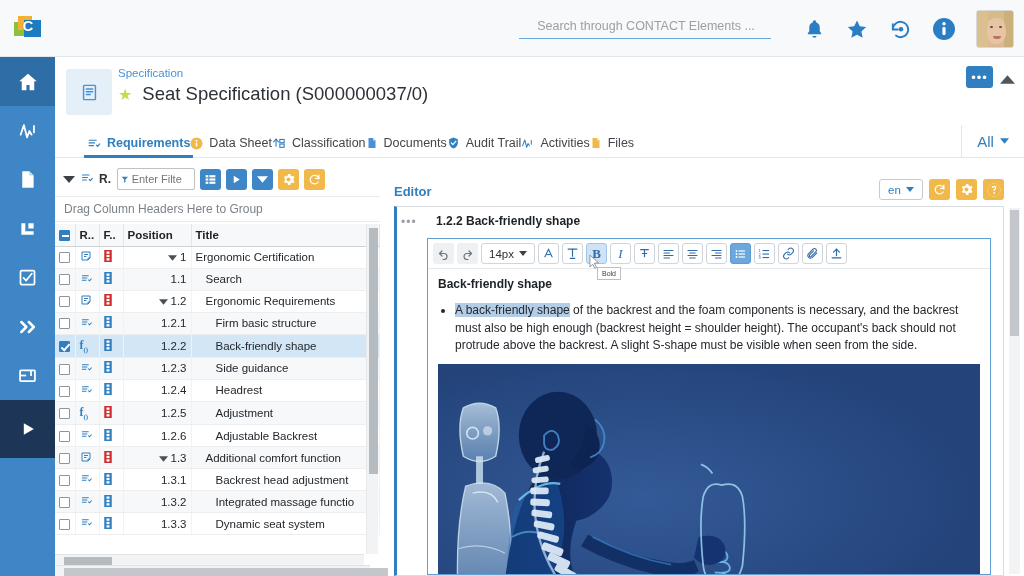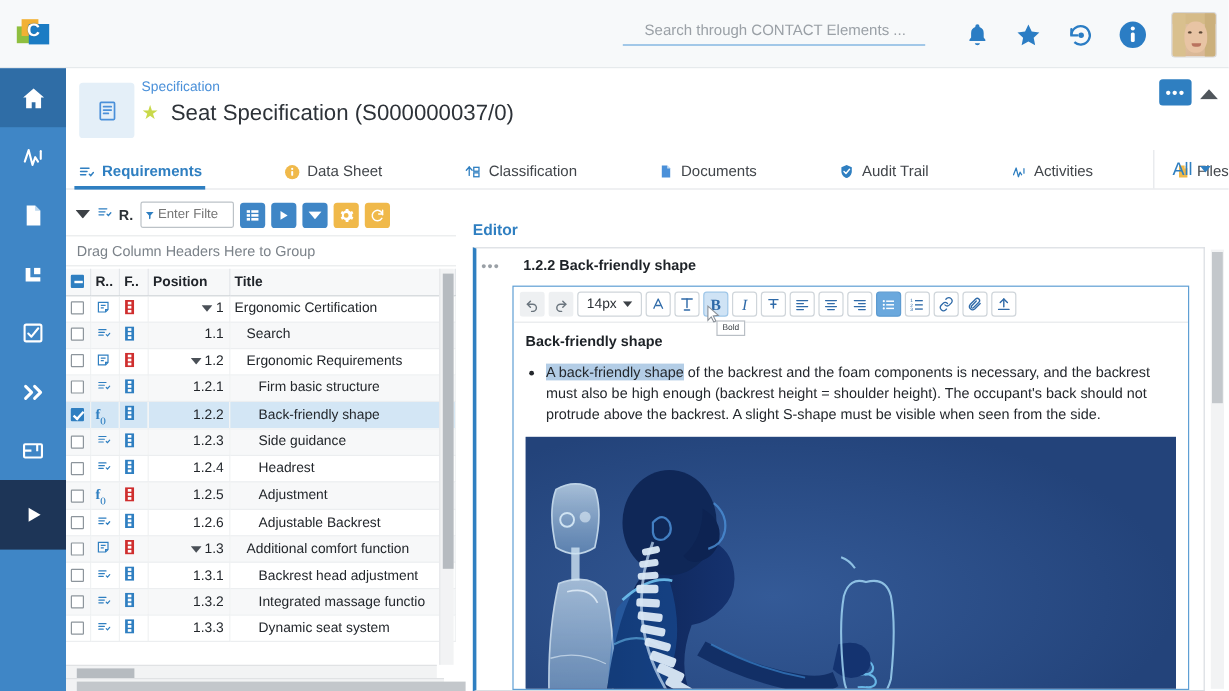--- a/index.html
+++ b/index.html
@@ -75,21 +75,21 @@
   .more-btn {
     position: absolute; right: 31px; top: 9px; width: 27px; height: 22px; background: #2f7fc1;
     border-radius: 3px; color: #fff; font-size: 13px; letter-spacing: 1px;
     display: flex; align-items: center; justify-content: center; cursor: pointer;
   }
   .collapse-caret { position: absolute; right: 9px; top: 13px; cursor: pointer; }
 
   
   .tabs {
     position: relative; height: 31px; border-bottom: 1px solid #e4e7ea;
-    display: flex; align-items: flex-end; padding-left: 10px; gap: 25px; justify-content: space-between;
+    display: flex; align-items: flex-end; padding-left: 32px; 
   }
   .tab {
     display: flex; align-items: center; gap: 6px; font-size: 12.5px; color: #41454a;
     padding-bottom: 7px; cursor: pointer; position: relative; white-space: nowrap;
   }
   .tab.active { color: #2f7fc1; font-weight: bold; }
   .tab.active:after {
     content: ""; position: absolute; left: -3px; right: -3px; bottom: -1px; height: 3px; background: #2f7fc1;
   }
   .tabs-right {
@@ -695,20 +695,45 @@
         <div class="scroll-h2">
             <div class="thumb"></div>
           </div>
       </div>
 
       <div class="pane-divider"></div>
 
       <div class="pane-right">
         <div class="ed-head">
           <span class="ed-title">Editor</span>
+          <div class="ed-head-right">
+            <span class="lang-sel">
+              <span>en</span>
+              <svg width="8" height="5" viewBox="0 0 10 6" fill="#2f7fc1">
+                  <path d="M0 0h10L5 6z"></path>
+                </svg>
+            </span>
+            <span class="tb-btn tb-yellow">
+              <svg width="13" height="13" viewBox="0 0 24 24" fill="none" stroke="currentColor" stroke-width="2.3" stroke-linecap="round">
+                  <path d="M20 11a8 8 0 1 0-1.2 5.6"></path>
+                  <path d="M20 4v6h-6"></path>
+                </svg>
+            </span>
+            <span class="tb-btn tb-yellow">
+              <svg width="13" height="13" viewBox="0 0 24 24" fill="currentColor">
+                  <path d="M12 8.3a3.7 3.7 0 1 0 0 7.4 3.7 3.7 0 0 0 0-7.4zm9.3 3.7c0 .6-.1 1.2-.2 1.7l2 1.6-2 3.4-2.4-1a7.7 7.7 0 0 1-3 1.7l-.4 2.6h-4l-.4-2.6a7.7 7.7 0 0 1-3-1.7l-2.4 1-2-3.4 2-1.6a8 8 0 0 1 0-3.4l-2-1.6 2-3.4 2.4 1a7.7 7.7 0 0 1 3-1.7L11.3 2h4l.4 2.6a7.7 7.7 0 0 1 3 1.7l2.4-1 2 3.4-2 1.6c.1.5.2 1.1.2 1.7z"></path>
+                </svg>
+            </span>
+            <span class="tb-btn tb-yellow">
+              <svg width="14" height="14" viewBox="0 0 24 24">
+                  <circle cx="12" cy="12" r="11" fill="#fff"></circle>
+                  <path d="M12 1a11 11 0 1 0 0 22 11 11 0 0 0 0-22zm.2 17.6a1.5 1.5 0 1 1 0-3 1.5 1.5 0 0 1 0 3zm2.4-7.4c-1 .8-1.3 1.2-1.3 2.2h-2.4c0-1.8.5-2.6 1.7-3.5.9-.7 1.2-1.1 1.2-1.8 0-.8-.6-1.3-1.5-1.3-1 0-1.6.6-1.7 1.7H8.2c.1-2.3 1.6-3.7 3.9-3.7 2.2 0 3.8 1.3 3.8 3.2 0 1.2-.4 2-1.3 2.7z" fill="#f0b94a"></path>
+                </svg>
+            </span>
+          </div>
         </div>
 
         <div class="ed-body">
           <span class="ed-dots">•••</span>
           <div class="ed-inner">
             <div class="ed-secttitle">1.2.2 Back-friendly shape</div>
             <div class="rt-frame">
               <div class="rt-toolbar">
                 <span class="rtb plain">
                   <svg width="13" height="12" viewBox="0 0 24 24" fill="none" stroke="currentColor" stroke-width="2.4" stroke-linecap="round" stroke-linejoin="round">

